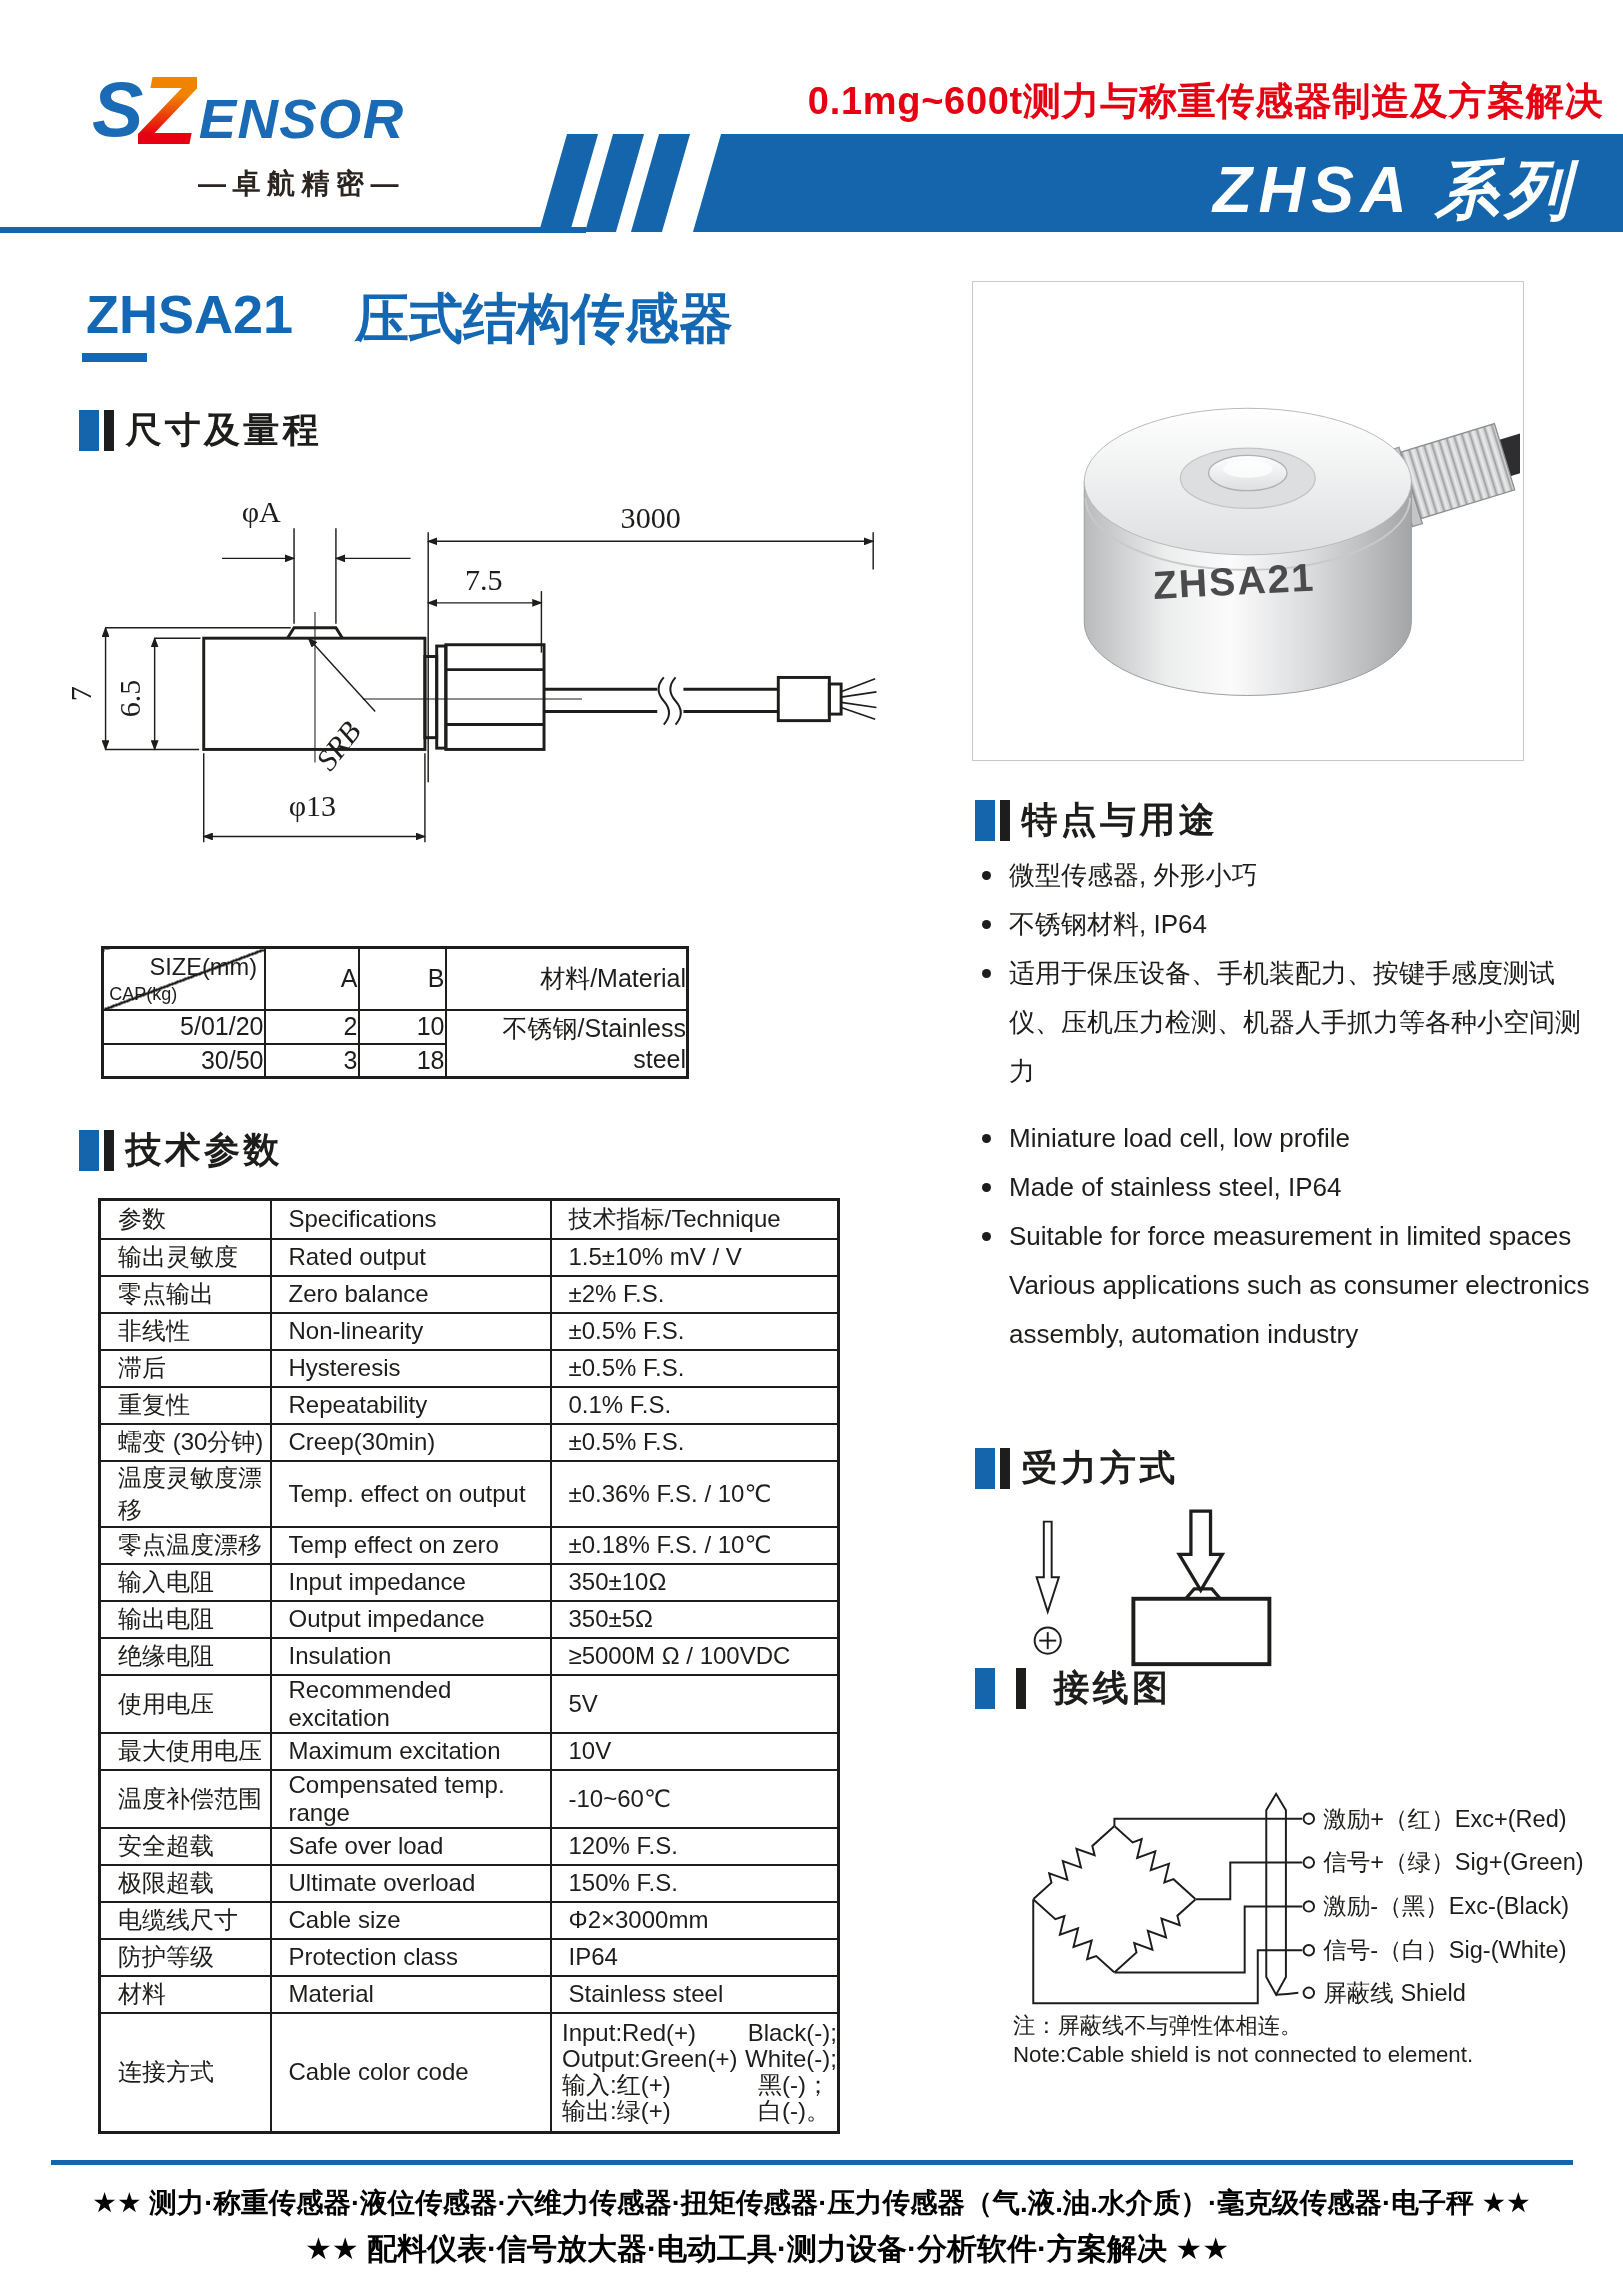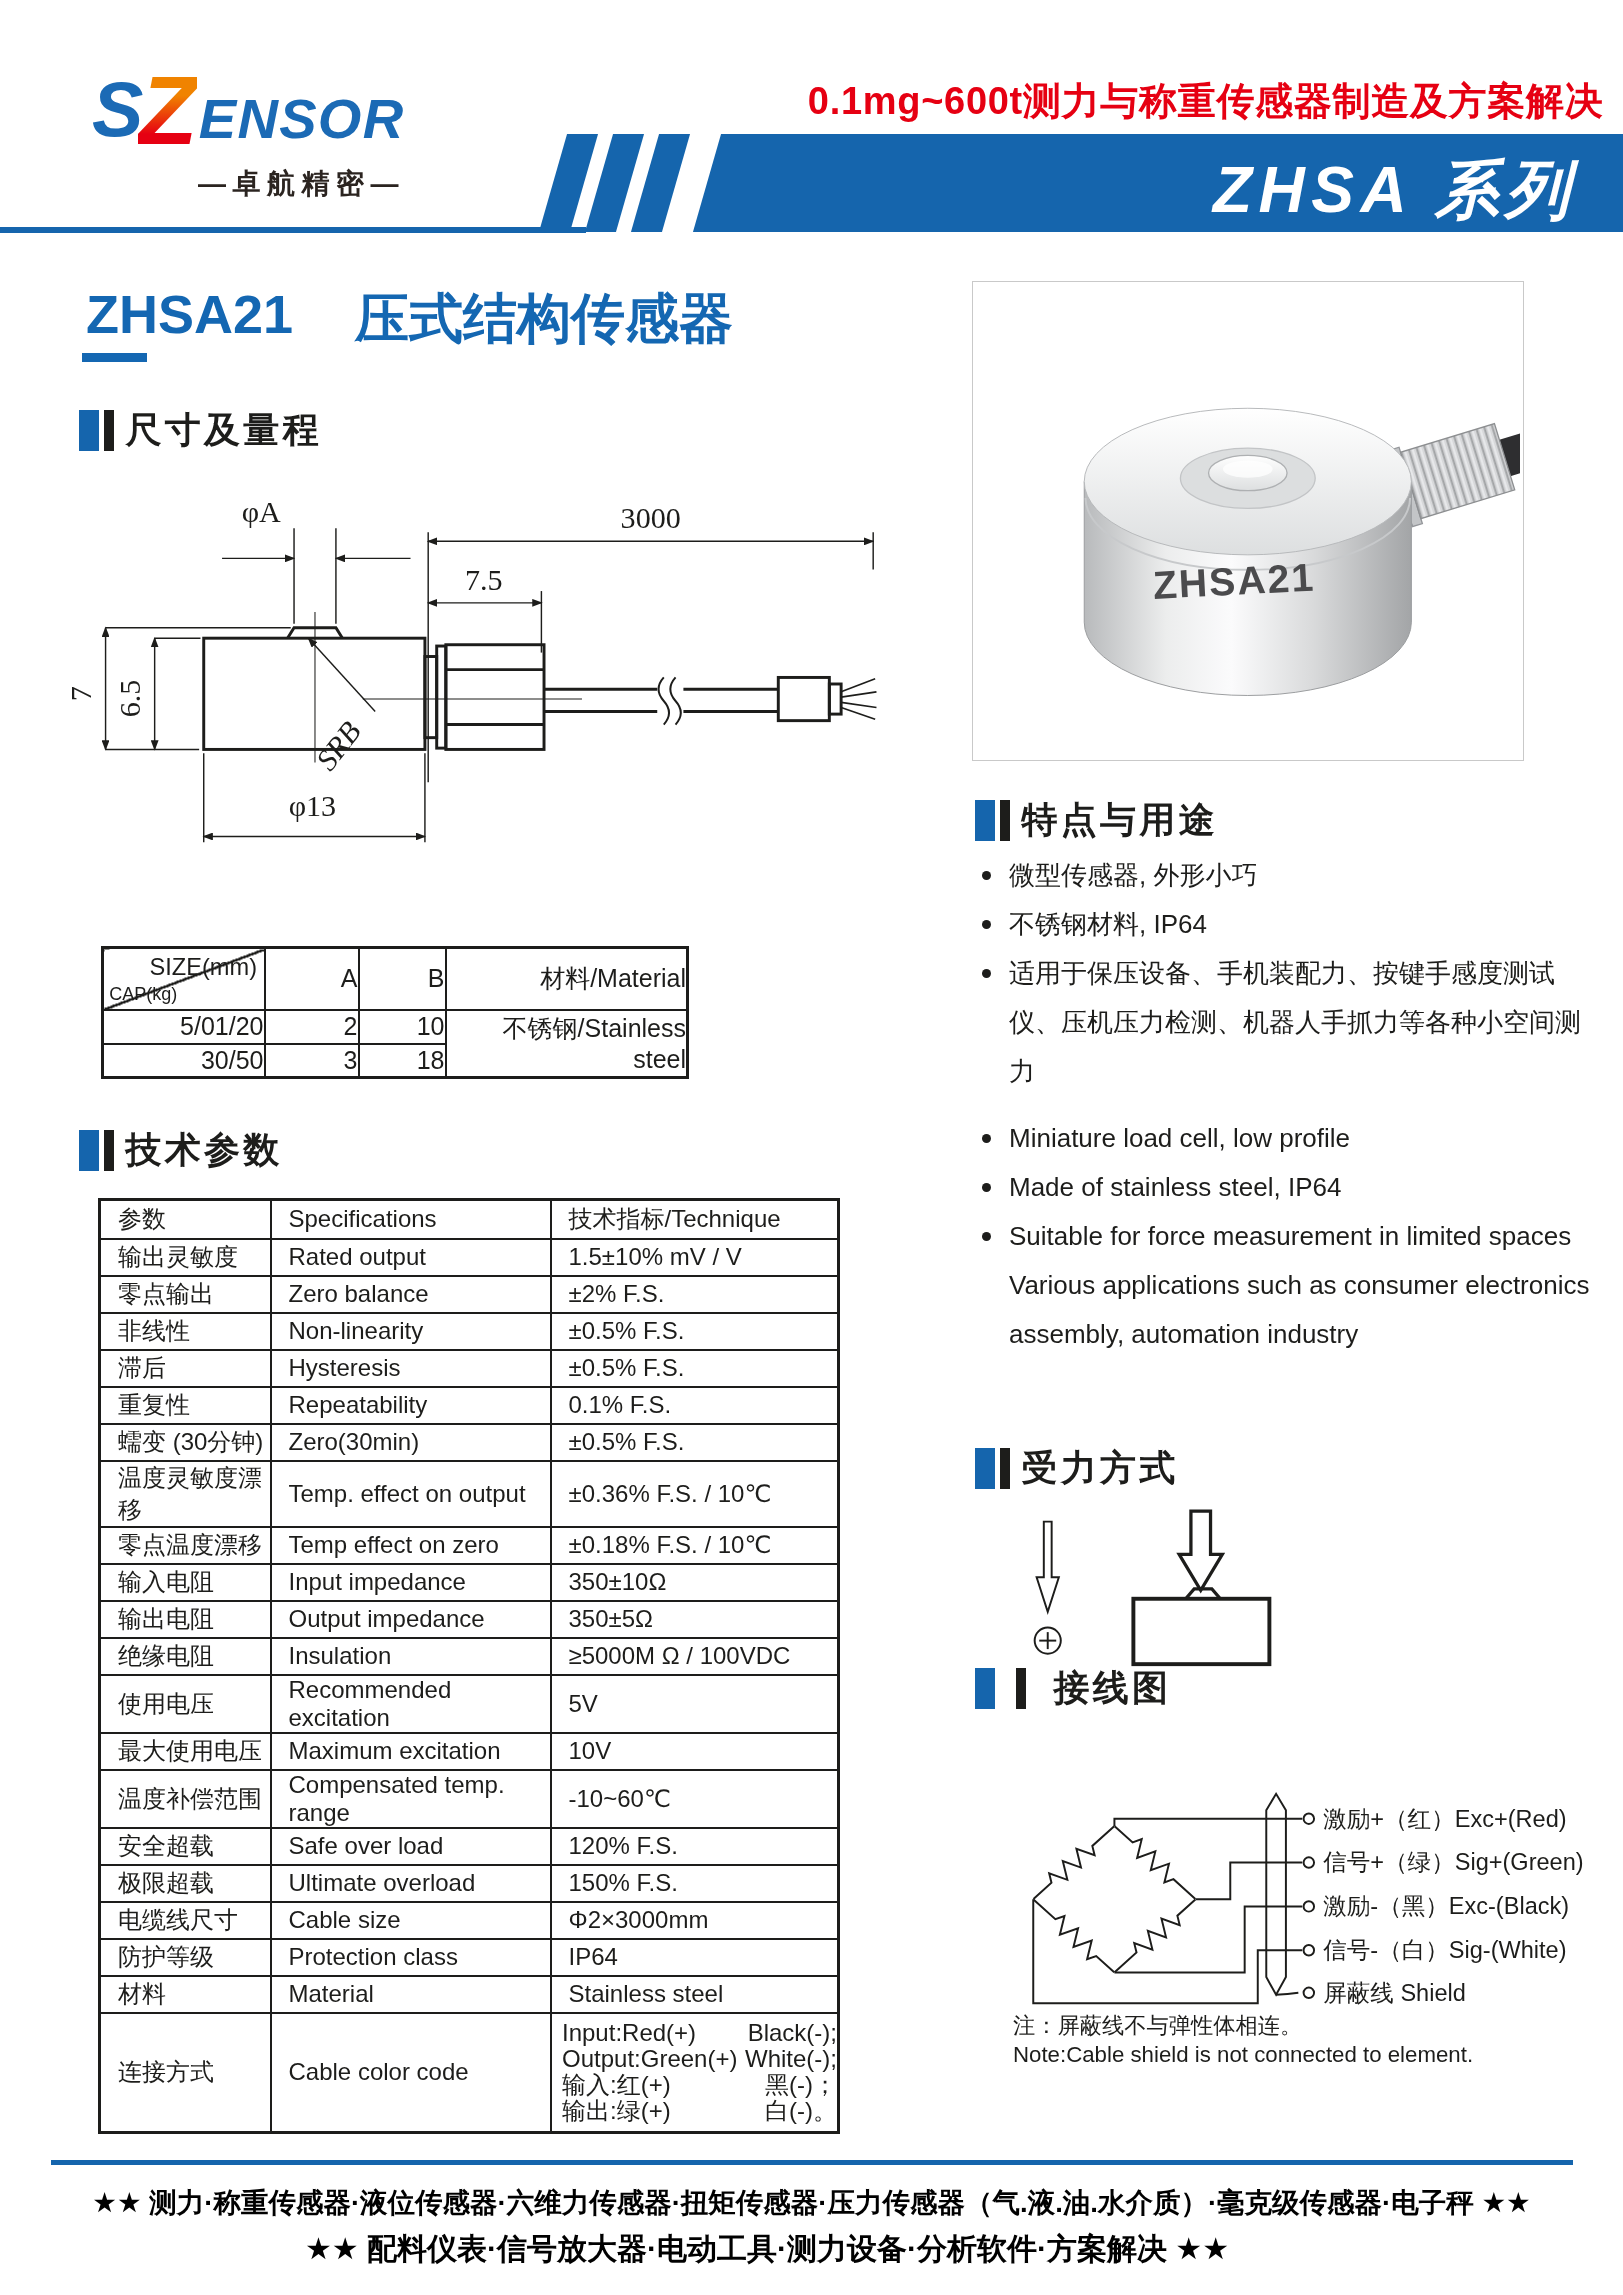--- a/index.html
+++ b/index.html
@@ -47,21 +47,21 @@
   .diag-bot{position:absolute;bottom:3.9px;left:5.2px;font-size:18px;}
   
   .spec-table{position:absolute;left:98px;top:1198px;border-collapse:collapse;table-layout:fixed;width:740px;
               font-size:24px;border:3.9px solid #1d1d1b;}
   .spec-table th,.spec-table td{border:2.6px solid #1d1d1b;text-align:left;vertical-align:middle;
                                 font-weight:400;padding:0 0 0 17px;}
   .spec-table .hrow{height:39px;}
   .spec-table tbody tr{height:37px;}
   .spec-table tr.cable-row{height:120px;}
   .cable-cell{padding:5.2px 0 5.2px 10.5px !important;}
-  .cc-line{display:flex;line-height:26px;justify-content:space-between;}
+  .cc-line{display:flex;line-height:26px;}
   .cc-line .l{width:196px;}
   
   .features{position:absolute;left:975px;top:851px;width:628px;margin:0;padding:0;list-style:none;}
   .features li{position:relative;padding-left:34px;font-size:26px;line-height:49px;color:#1d1d1b;}
   .features li::before{content:"";position:absolute;left:6.5px;top:19.6px;width:9.2px;height:9.2px;border-radius:50%;background:#1d1d1b;}
   .features li.gap{margin-top:18.3px;}
   
   .wire-label{font-size:36px;fill:#1d1d1b;}
   .note-label{font-size:34px;fill:#1d1d1b;}
   
@@ -296,21 +296,21 @@
           <td>Hysteresis</td>
           <td>±0.5% F.S.</td>
         </tr>
         <tr>
           <td>重复性</td>
           <td>Repeatability</td>
           <td>0.1% F.S.</td>
         </tr>
         <tr>
           <td>蠕变 (30分钟)</td>
-          <td>Zero(30min)</td>
+          <td>Creep(30min)</td>
           <td>±0.5% F.S.</td>
         </tr>
         <tr>
           <td>温度灵敏度漂移</td>
           <td>Temp. effect on output</td>
           <td>±0.36% F.S. / 10℃</td>
         </tr>
         <tr>
           <td>零点温度漂移</td>
           <td>Temp effect on zero</td>

